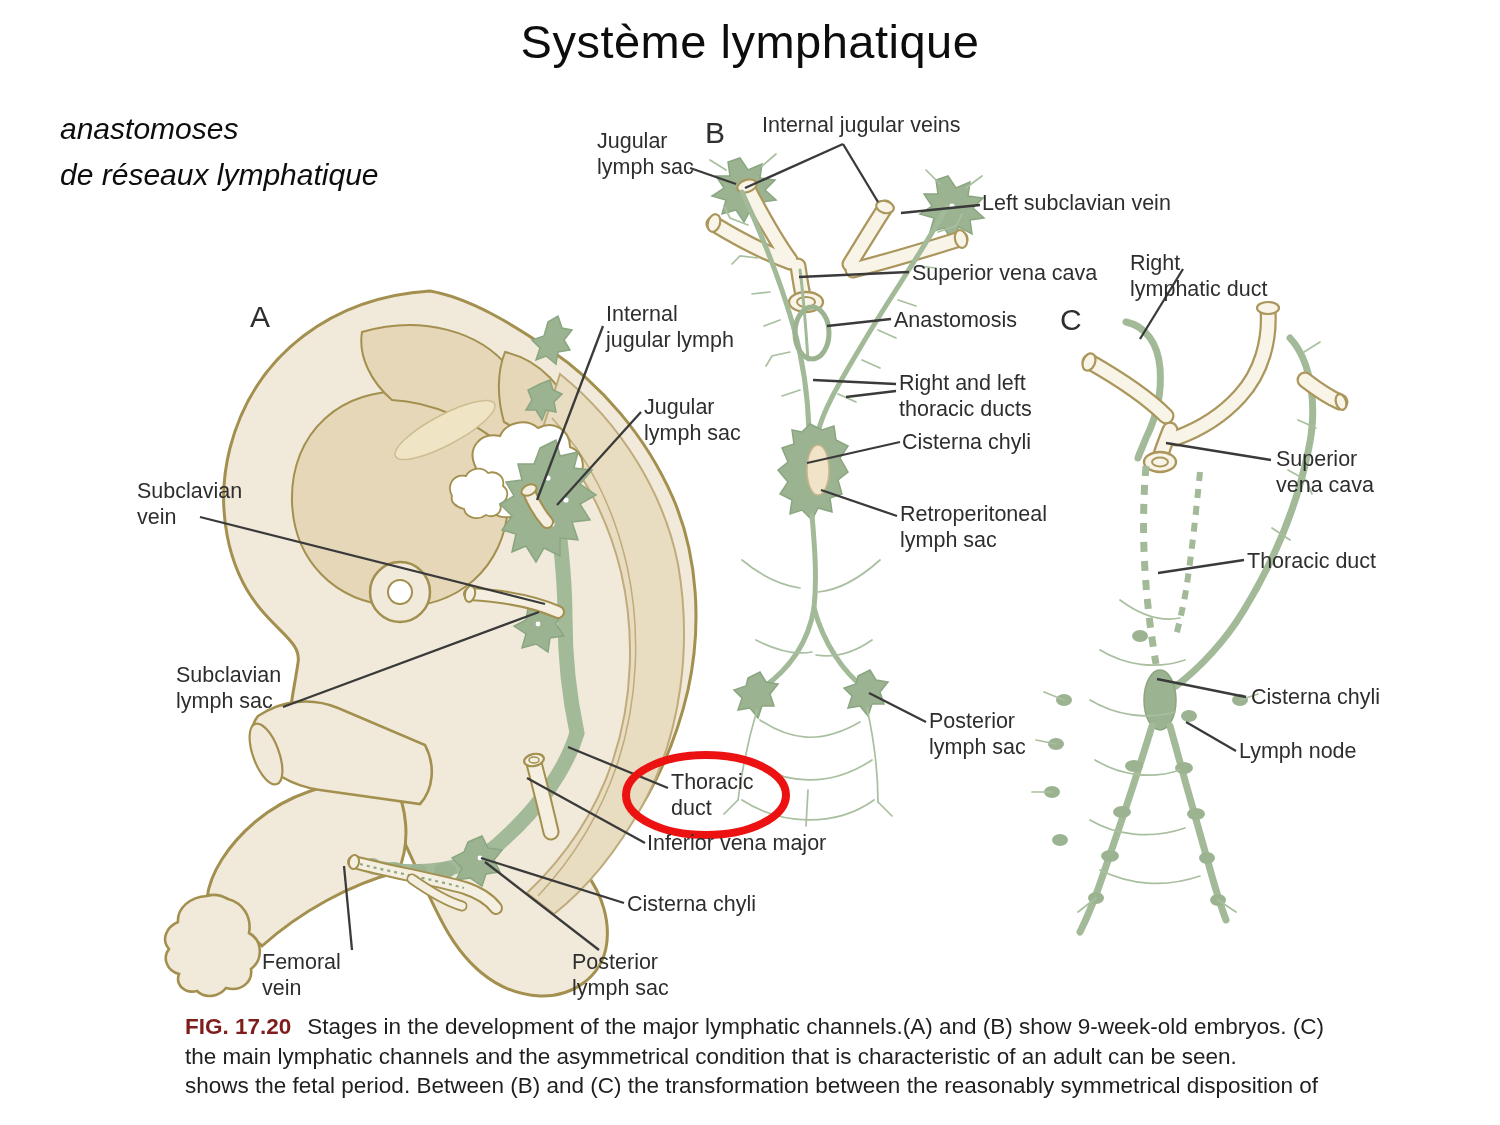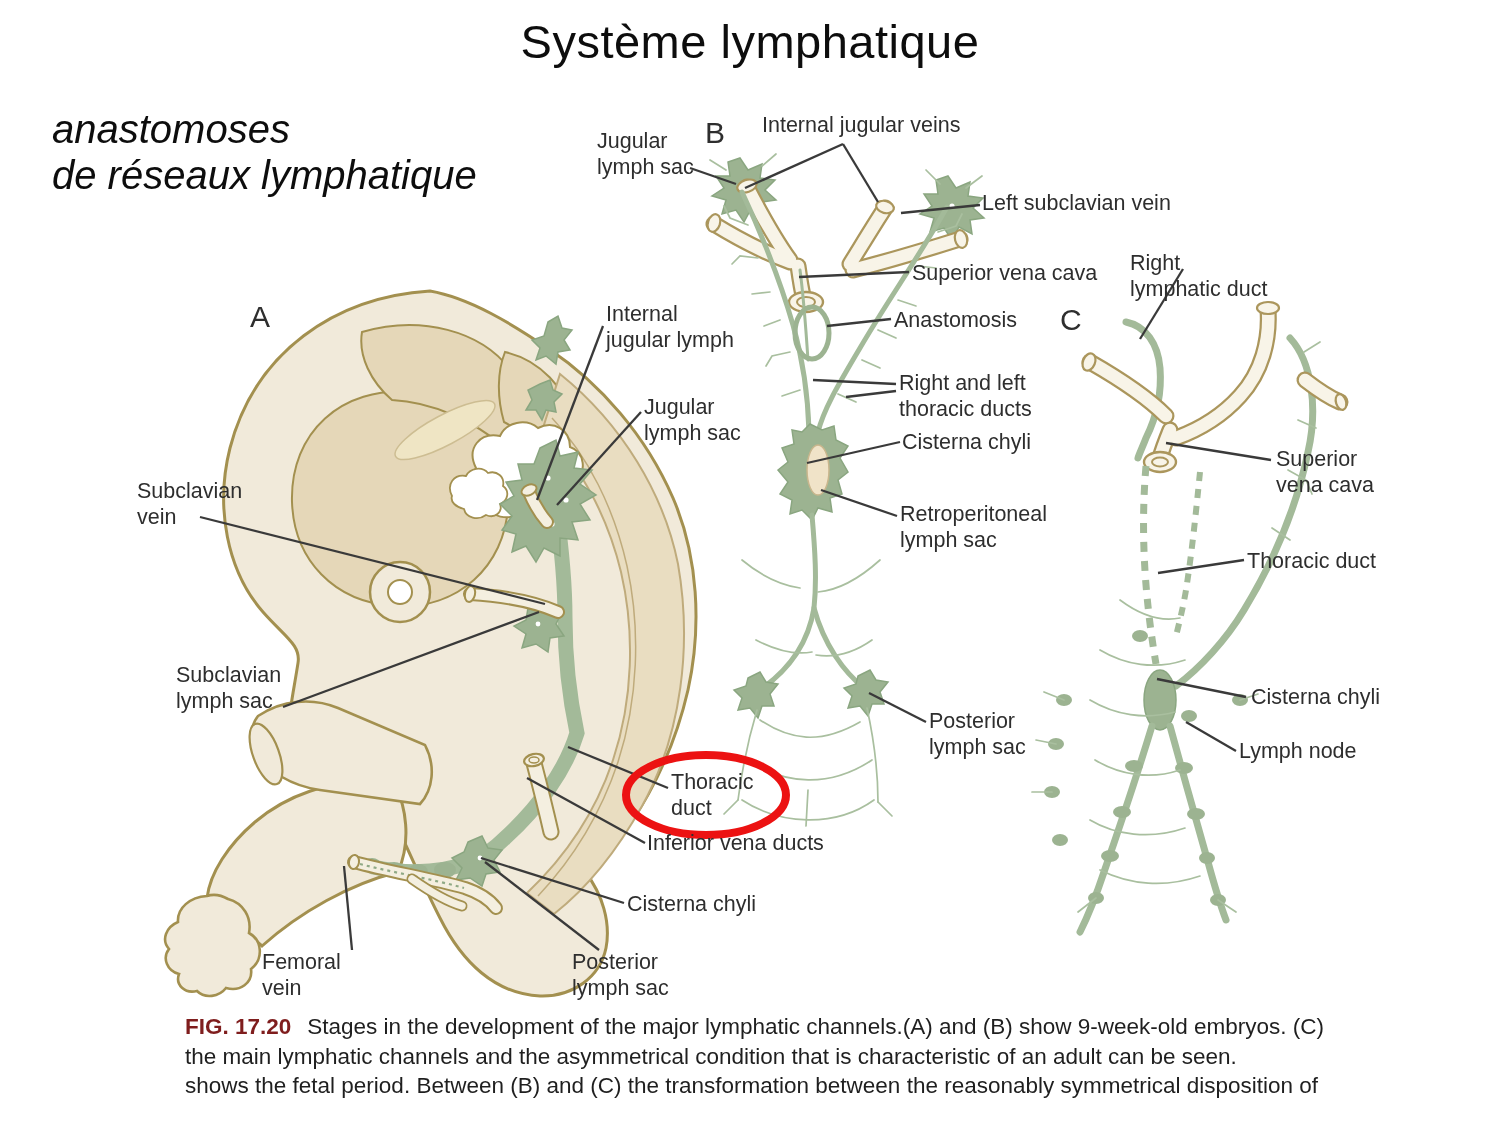--- a/index.html
+++ b/index.html
@@ -1,20 +1,20 @@
 <!DOCTYPE html>
 <html><head>
 <meta charset="utf-8">
 <style>
   html,body{margin:0;padding:0;background:#ffffff;}
   .slide{position:relative;width:1500px;height:1125px;background:#ffffff;overflow:hidden;
          font-family:"Liberation Sans", sans-serif;text-decoration:underline;}
   .title{position:absolute;left:0;right:0;top:14px;text-align:center;
          font-size:47px;color:#0d0d0d;letter-spacing:0.5px;}
-  .subtitle{position:absolute;left:52px;top:106px;font-size:40px;font-style:italic;
+  .subtitle{position:absolute;left:60px;top:106px;font-size:30px;font-style:italic;
             color:#0d0d0d;line-height:46px;}
   .art{position:absolute;left:0;top:0;}
   .lbl{position:absolute;font-size:21.5px;line-height:25.5px;color:#2e2e2e;
        white-space:pre-line;}
   .panel-letter{position:absolute;font-size:30px;color:#2e2e2e;}
   .caption{position:absolute;left:185px;top:1012px;width:1160px;font-size:22.5px;
            line-height:29.5px;color:#1f1f1f;}
   .fig-label{font-weight:bold;color:#7f1d1d;margin-right:16px;}
   .tube-o{fill:none;stroke:#ab965c;stroke-width:17;stroke-linecap:round;}
   .tube-i{fill:none;stroke:#f8f4e8;stroke-width:12.5;stroke-linecap:round;}
@@ -319,21 +319,21 @@
   <div class="lbl" style="left:606px;top:302px">Internal
 jugular lymph</div>
   <div class="lbl" style="left:644px;top:395px">Jugular
 lymph sac</div>
   <div class="lbl" style="left:137px;top:479px">Subclavian
 vein</div>
   <div class="lbl" style="left:176px;top:663px">Subclavian
 lymph sac</div>
   <div class="lbl" style="left:671px;top:770px">Thoracic
 duct</div>
-  <div class="lbl" style="left:647px;top:831px">Inferior vena ducts</div>
+  <div class="lbl" style="left:647px;top:831px">Inferior vena major</div>
   <div class="lbl" style="left:627px;top:892px">Cisterna chyli</div>
   <div class="lbl" style="left:262px;top:950px">Femoral
 vein</div>
   <div class="lbl" style="left:572px;top:950px">Posterior
 lymph sac</div>
 
   <div class="panel-letter" style="left:705px;top:116px">B</div>
   <div class="lbl" style="left:597px;top:129px">Jugular
 lymph sac</div>
   <div class="lbl" style="left:762px;top:113px">Internal jugular veins</div>

